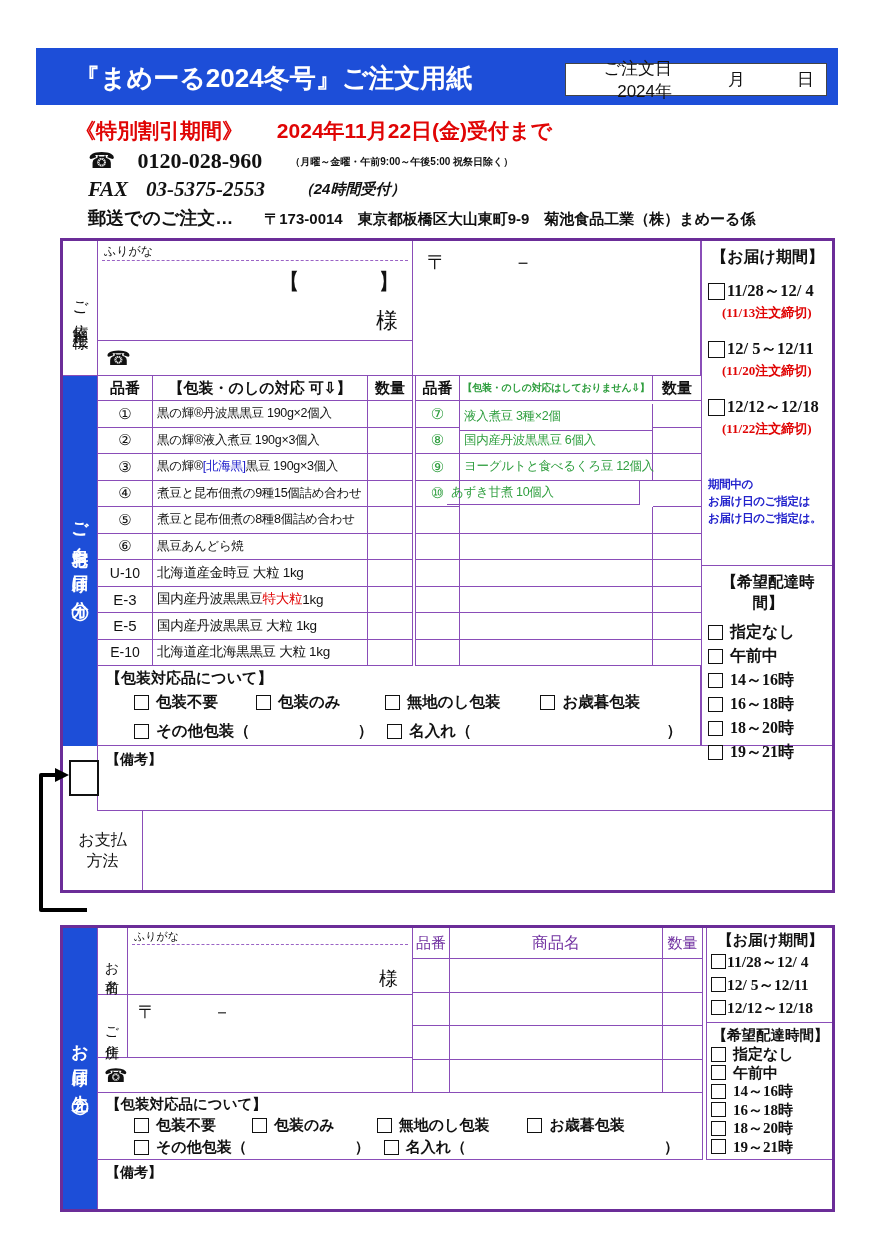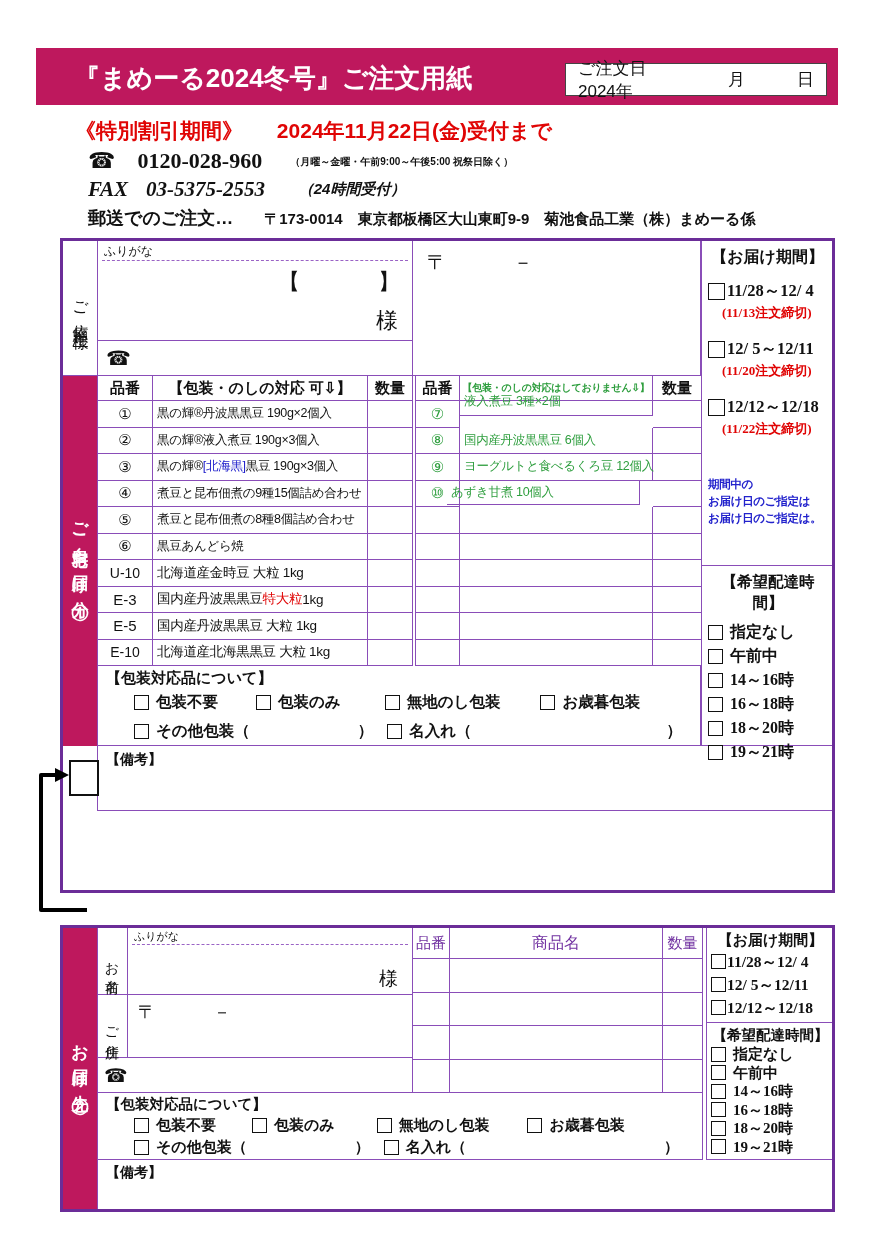--- a/index.html
+++ b/index.html
@@ -2,21 +2,21 @@
 <html><head>
 <meta charset="utf-8">
 <style>
   html,body{margin:0;padding:0;background:#fff;}
   #page{position:relative;width:890px;height:1259px;background:#fff;overflow:hidden;
         font-family:"Liberation Sans",sans-serif;color:#111;}
   .abs{position:absolute;box-sizing:border-box;}
   .serif{font-family:"Liberation Serif",serif;}
   .b{font-weight:bold;}
   
-  .pfill{background:#be185d;}
+  .pfill{background:#1d4ed8;text-align:right;}
   .thick{border:3px solid #6b2d98;}
   .br{border-right:1.5px solid #8a4db8;}
   .bb{border-bottom:1.5px solid #8a4db8;}
   .bl{border-left:1.5px solid #8a4db8;}
   .vtext{writing-mode:vertical-rl;text-orientation:upright;letter-spacing:3px;
          display:flex;align-items:center;justify-content:center;}
   .wlabel{color:#fff;font-size:17px;font-weight:bold;}
   .cell{display:flex;align-items:center;}
   .ctr{justify-content:center;text-align:center;}
   .cb{display:inline-block;width:13px;height:13px;border:1.6px solid #111;background:#fff;
@@ -206,21 +206,21 @@
       <div class="abs br bb cell rowname" style="left:90px;top:372px;width:215px;height:26.5px;padding-left:4px;font-size:13.5px;">国内産丹波黒黒豆 大粒 1kg</div>
       <div class="abs br bb" style="left:305px;top:372px;width:45px;height:26.5px;"></div>
 
       <div class="abs br bb cell ctr" style="left:35px;top:398.5px;width:55px;height:26.5px;font-size:14px;">E-10</div>
       <div class="abs br bb cell rowname" style="left:90px;top:398.5px;width:215px;height:26.5px;padding-left:4px;font-size:13.5px;">北海道産北海黒黒豆 大粒 1kg</div>
       <div class="abs br bb" style="left:305px;top:398.5px;width:45px;height:26.5px;"></div>
     </div>
 
     <div>
       <div class="abs bl br bb cell ctr code green" style="left:352px;top:160px;width:45px;height:26.5px;">⑦</div>
-      <div class="abs br bb cell rowname green" style="left:397px;top:148px;width:193px;height:26.5px;padding-left:4px;">液入煮豆 3種×2個</div>
+      <div class="abs br bb cell rowname green" style="left:397px;top:163px;width:193px;height:26.5px;padding-left:4px;">液入煮豆 3種×2個</div>
       <div class="abs bb" style="left:590px;top:160px;width:48px;height:26.5px;"></div>
 
       <div class="abs bl br bb cell ctr code green" style="left:352px;top:186.5px;width:45px;height:26.5px;">⑧</div>
       <div class="abs br bb cell rowname green" style="left:397px;top:186.5px;width:193px;height:26.5px;padding-left:4px;">国内産丹波黒黒豆 6個入</div>
       <div class="abs bb" style="left:590px;top:186.5px;width:48px;height:26.5px;"></div>
 
       <div class="abs bl br bb cell ctr code green" style="left:352px;top:213px;width:45px;height:26.5px;">⑨</div>
       <div class="abs br bb cell rowname green" style="left:397px;top:213px;width:193px;height:26.5px;padding-left:4px;">ヨーグルトと食べるくろ豆 12個入</div>
       <div class="abs bb" style="left:590px;top:213px;width:48px;height:26.5px;"></div>
 
@@ -269,20 +269,24 @@
           <span>名入れ（</span>
         <span style="width:195px;"></span>
         <span>）</span>
       </div>
     </div>
 
     <div class="abs bb" style="left:35px;top:505px;width:734px;height:65px;padding:4px 0 0 8px;">
       <span class="b" style="font-size:14px;">【備考】</span>
     </div>
 
+    <div class="abs br cell ctr" style="left:0;top:570px;width:80px;height:79px;font-size:16px;flex-direction:column;justify-content:center;">
+      <div>お支払</div>
+      <div>方法</div>
+    </div>
   </div>
 
   <svg class="abs" style="left:25px;top:763px;" width="72" height="155" viewBox="0 0 72 155">
     <polyline points="62,147 16,147 16,12 30,12" fill="none" stroke="#000" stroke-width="4" stroke-linejoin="round"></polyline>
     <polygon points="30,5 44,12 30,19" fill="#000"></polygon>
   </svg>
 
 
   <div class="abs thick" style="left:60px;top:925px;width:775px;height:287px;">
 

